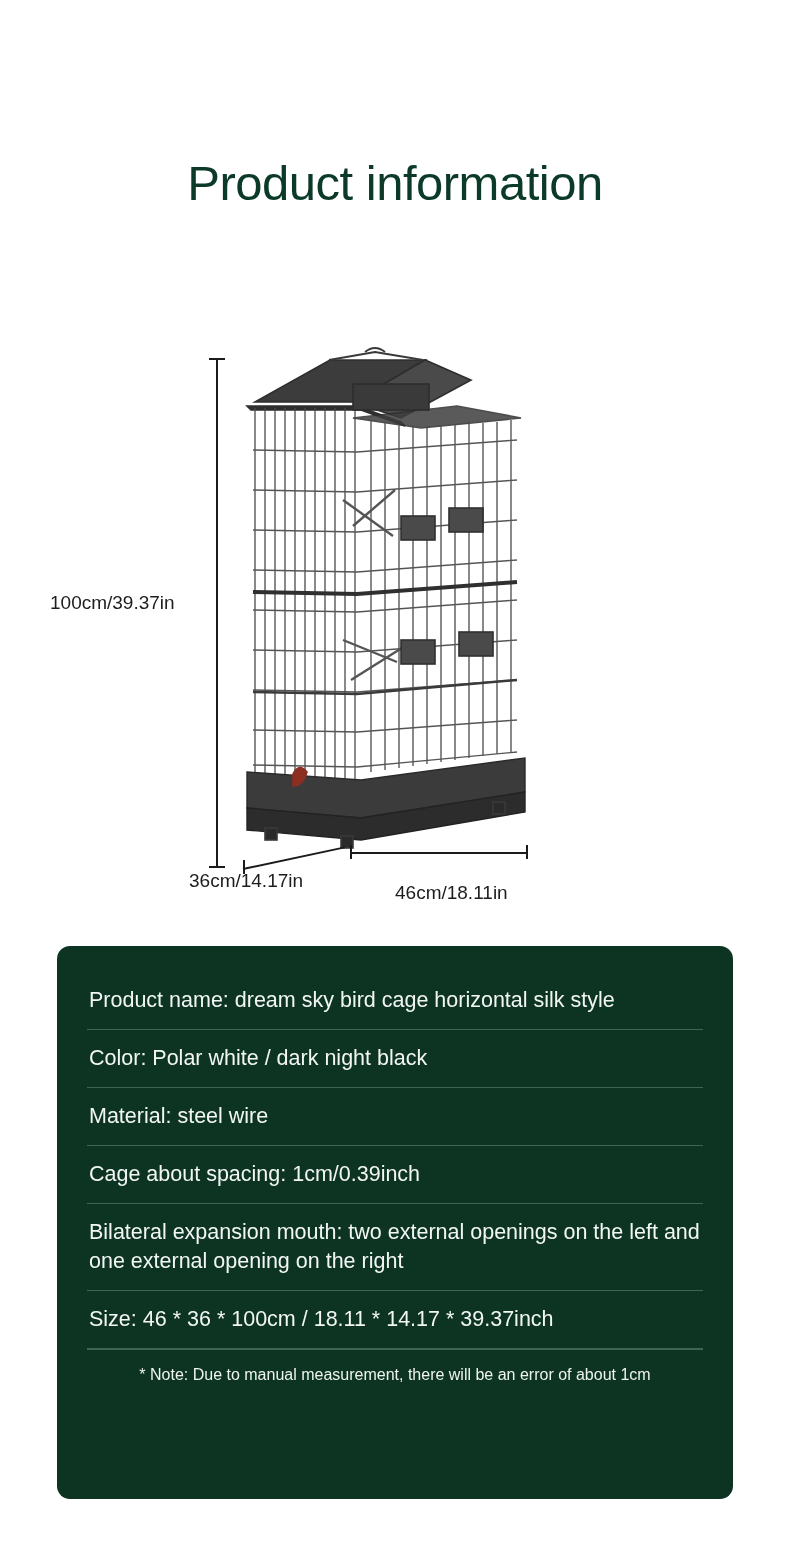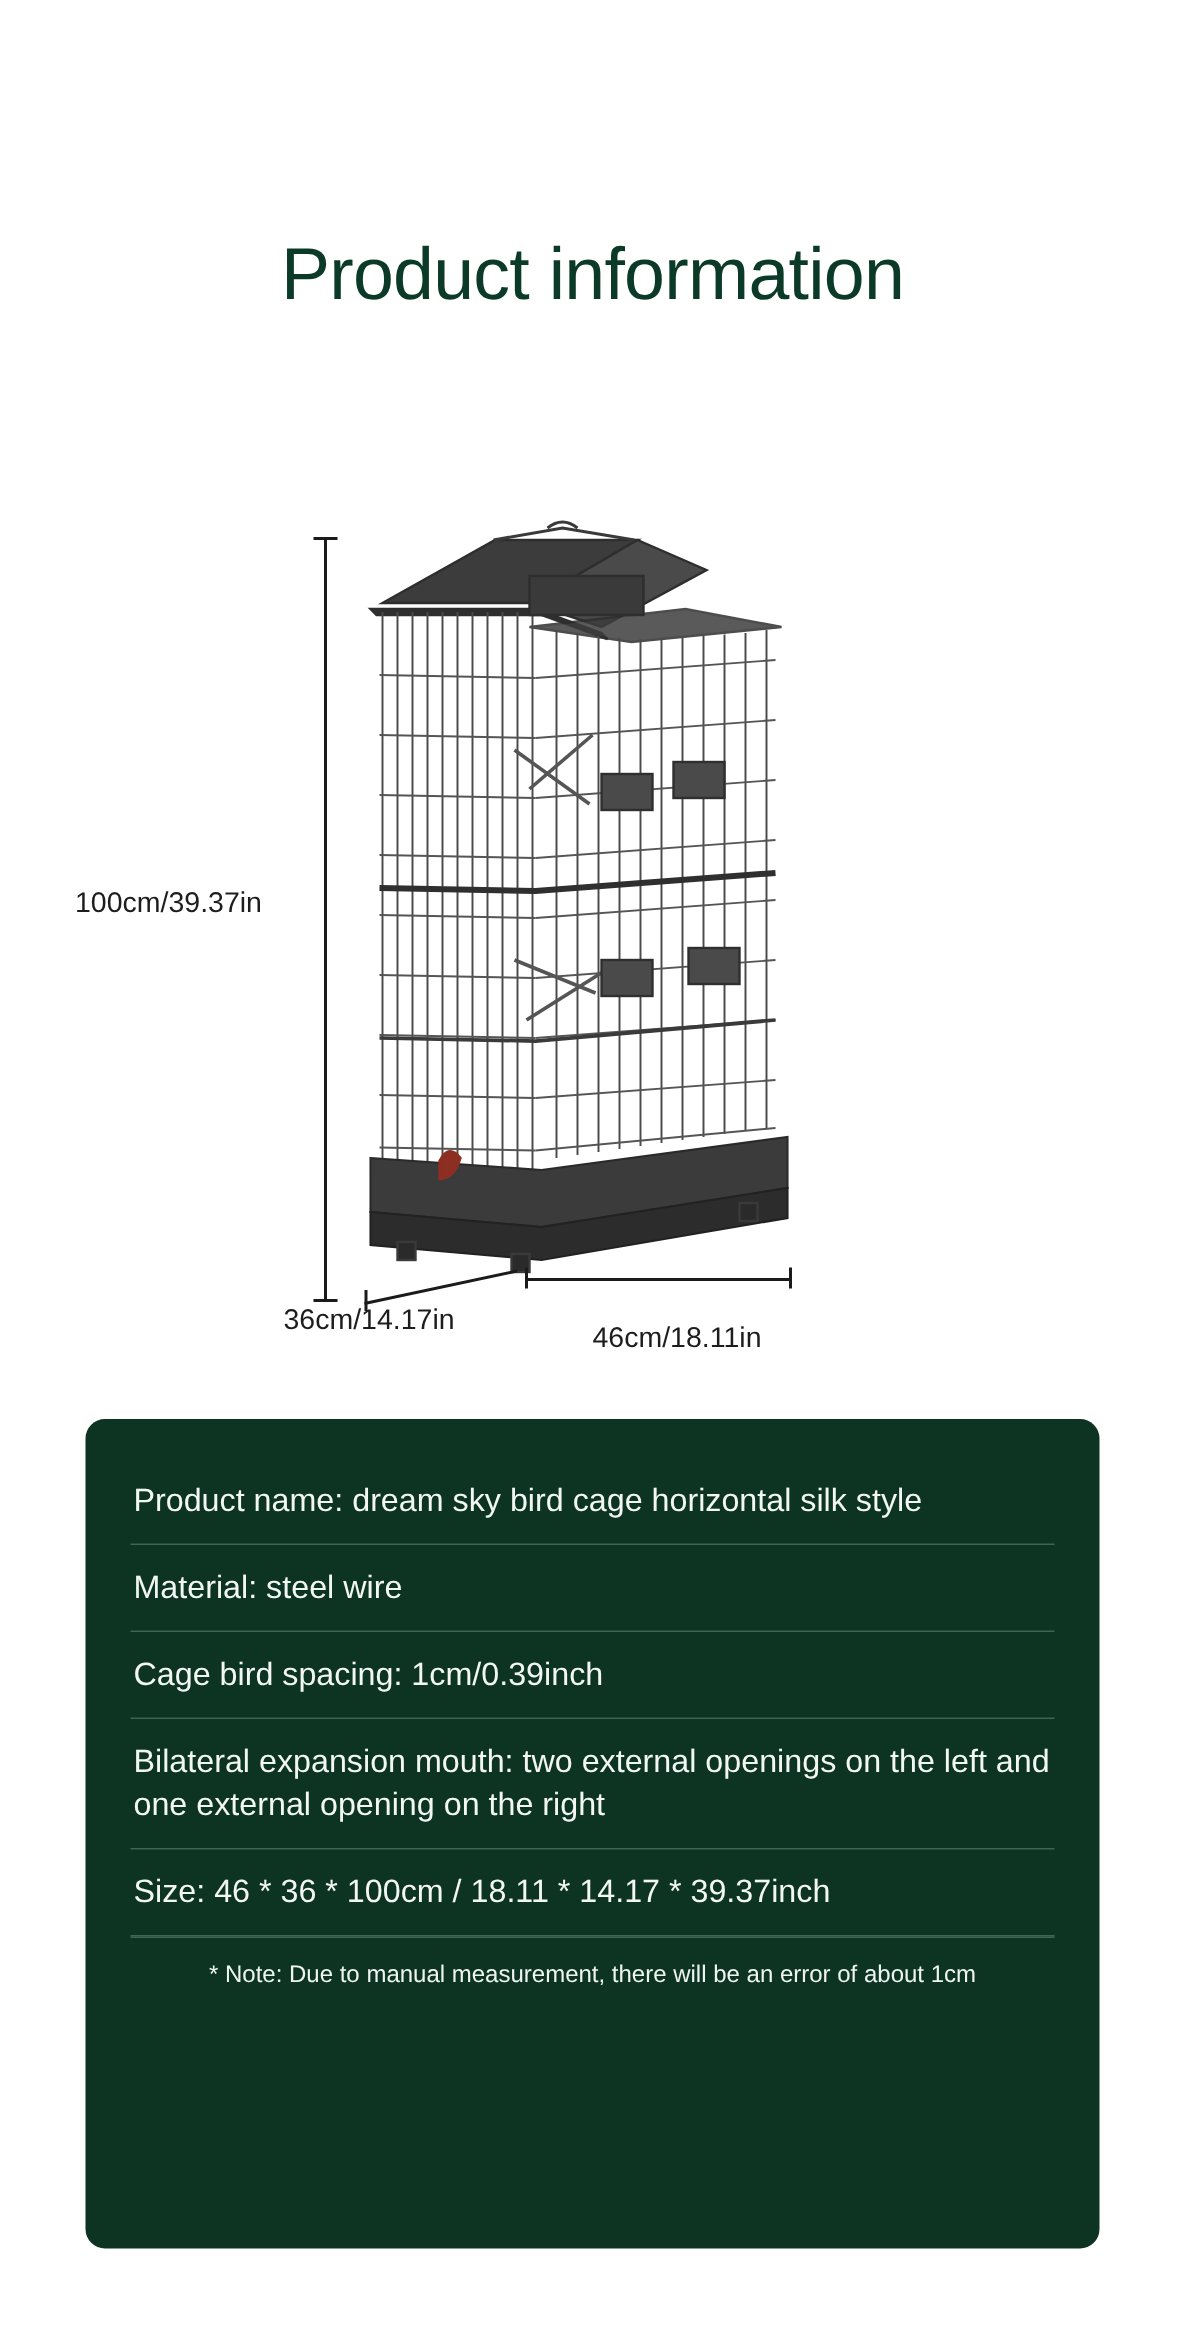--- a/index.html
+++ b/index.html
@@ -272,20 +272,21 @@
     <div class="h-measure-right"></div>
     <div class="tick tick-a"></div>
     <div class="tick tick-b"></div>
     <div class="tick tick-c"></div>
     <div class="h-label-left">36cm/14.17in</div>
     <div class="h-label-right">46cm/18.11in</div>
   </div>
 
   <div class="spec-card">
     <div class="spec-row">Product name: dream sky bird cage horizontal silk style</div>
+    <div class="spec-row">Color: Polar white / dark night black</div>
     <div class="spec-row">Material: steel wire</div>
-    <div class="spec-row">Cage bird spacing: 1cm/0.39inch</div>
+    <div class="spec-row">Cage about spacing: 1cm/0.39inch</div>
     <div class="spec-row">Bilateral expansion mouth: two external openings on the left and one external opening on the right</div>
     <div class="spec-row">Size: 46 * 36 * 100cm / 18.11 * 14.17 * 39.37inch</div>
     <div class="spec-note note-sep">* Note: Due to manual measurement, there will be an error of about 1cm</div>
   </div>
 
 </div>
 
 </body></html>

